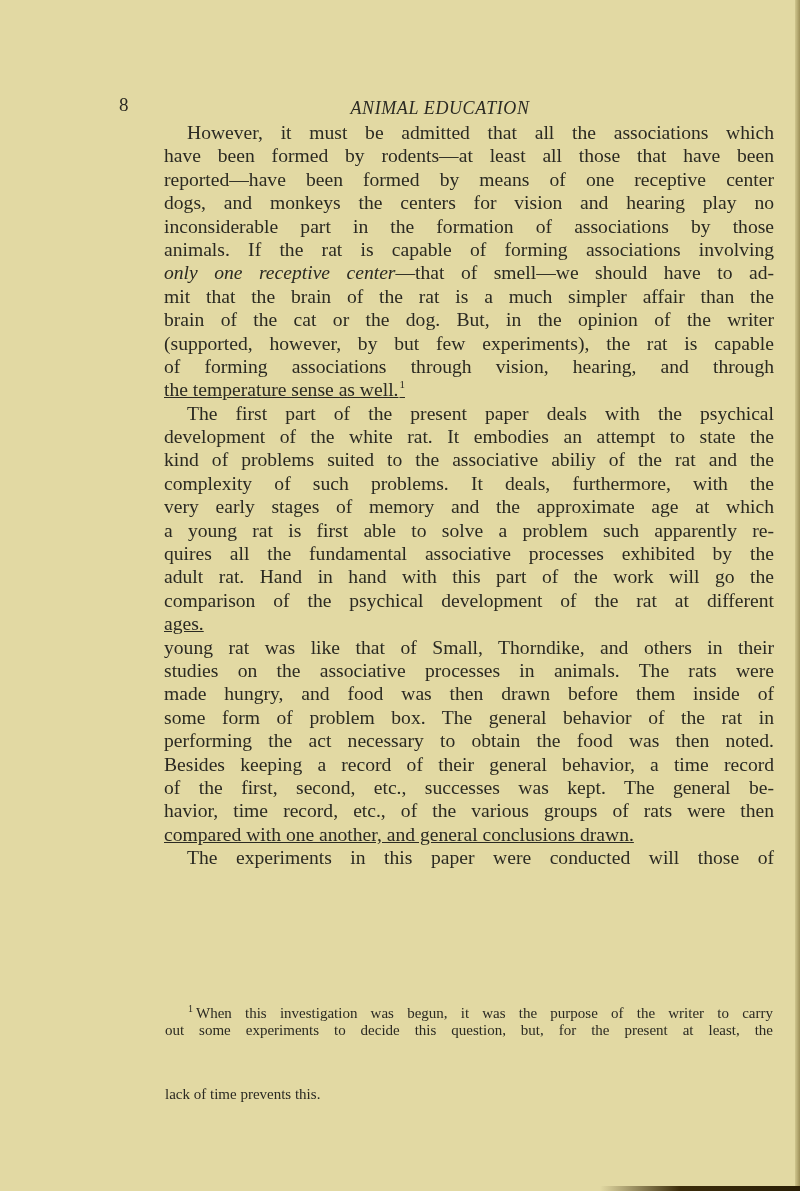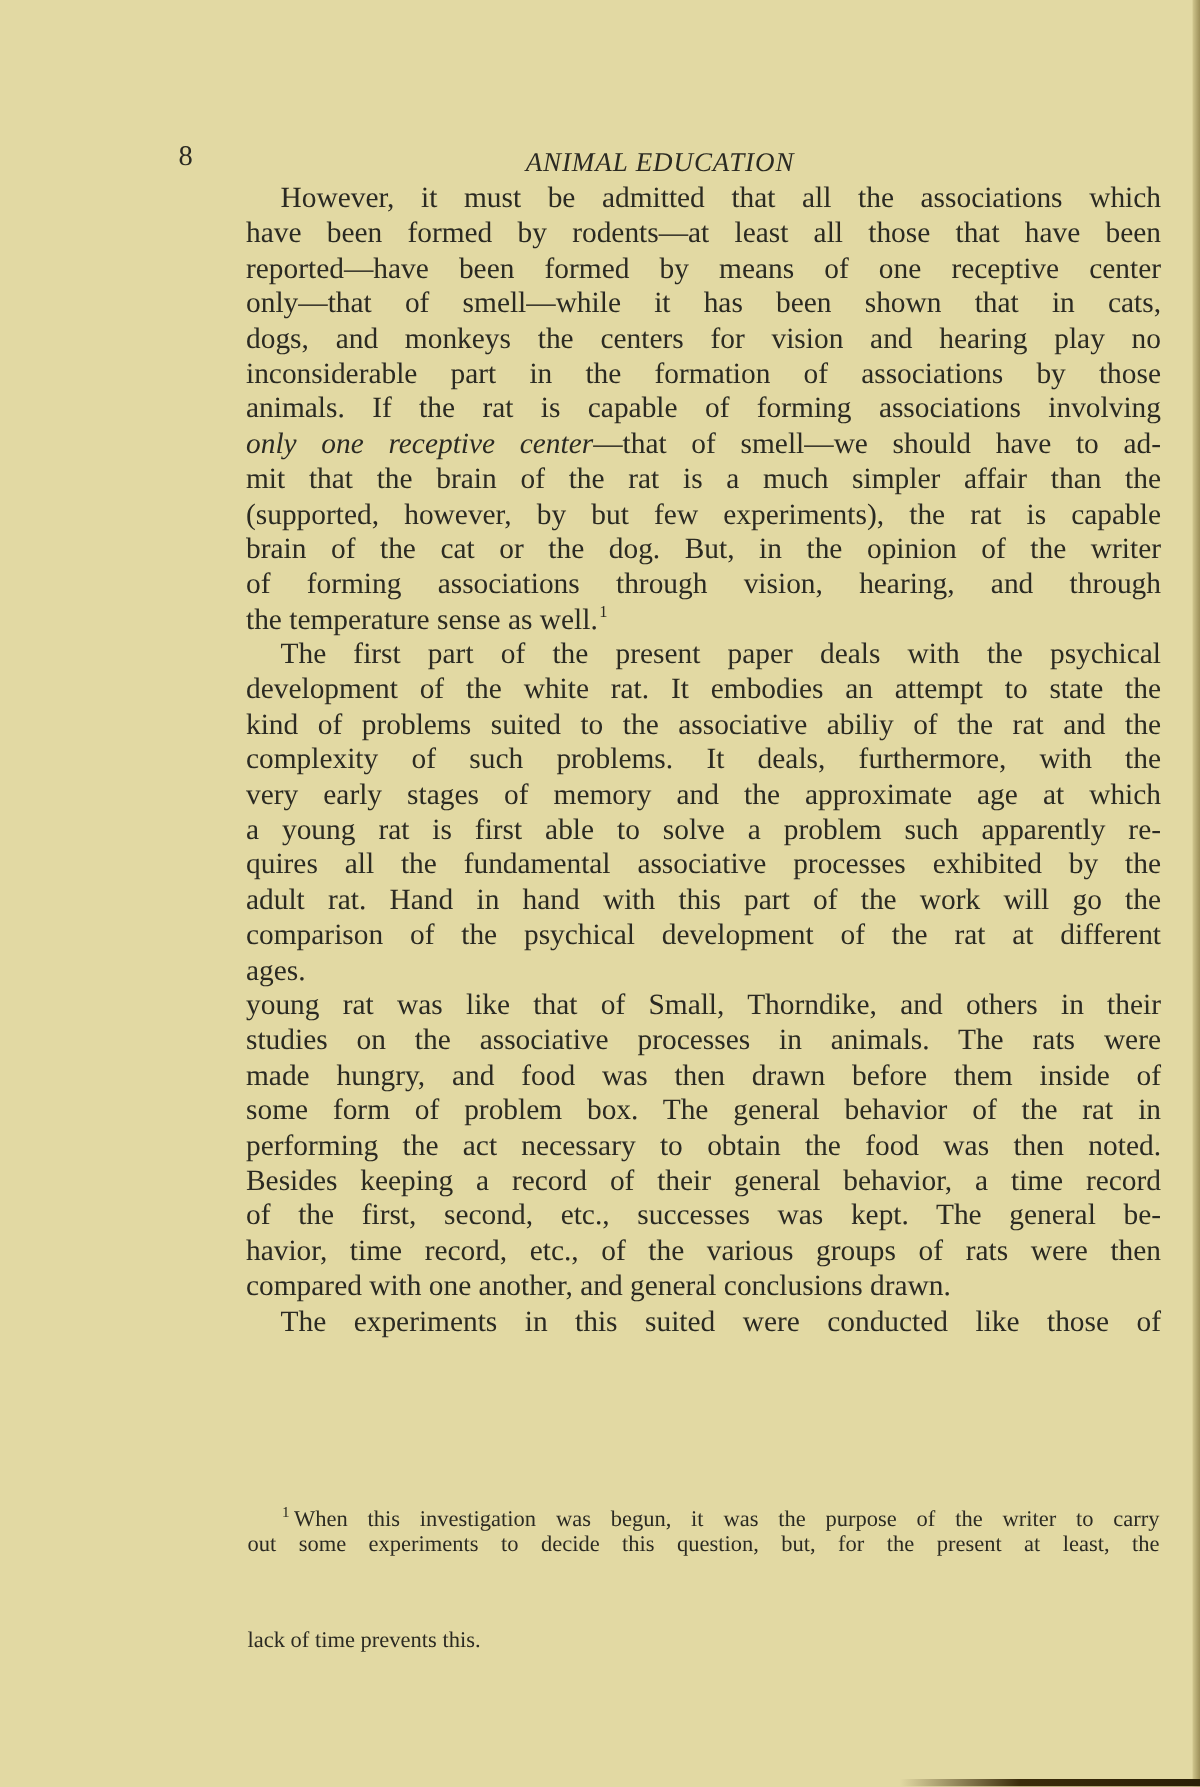--- a/index.html
+++ b/index.html
@@ -74,20 +74,21 @@
       display: block;
       height: 23.4px;
       line-height: 23.4px;
       font-size: 19.6px;
       white-space: nowrap;
       text-align: justify;
       text-align-last: justify;
     }
     .line.last {
       text-align-last: left;
+      text-decoration: underline;
     }
     .line.indent {
       padding-left: 23px;
     }
     .line em {
       margin-top: 40px;
     }
     sup.fn-ref {
       font-size: 11px;
       vertical-align: 0;
@@ -128,28 +129,27 @@
 
 <div class="header">
   <span class="page-number">8</span>
   <span class="running-head">ANIMAL EDUCATION</span>
 </div>
 
 <div class="body-text">
   <span class="line indent">However, it must be admitted that all the associations which</span>
   <span class="line">have been formed by rodents—at least all those that have been</span>
   <span class="line">reported—have been formed by means of one receptive center</span>
-  <span class="line">only—that of smell—while it has been shown that in cats,</span>
   <span class="line">dogs, and monkeys the centers for vision and hearing play no</span>
   <span class="line">inconsiderable part in the formation of associations by those</span>
   <span class="line">animals.  If the rat is capable of forming associations involving</span>
   <span class="line"><em>only one receptive center</em><span>—that of smell—we should have to ad-</span></span>
   <span class="line">mit that the brain of the rat is a much simpler affair than the</span>
+  <span class="line">brain of the cat or the dog.  But, in the opinion of the writer</span>
   <span class="line">(supported, however, by but few experiments), the rat is capable</span>
-  <span class="line">brain of the cat or the dog.  But, in the opinion of the writer</span>
   <span class="line">of forming associations through vision, hearing, and through</span>
   <span class="line last"><span>the temperature sense as well.</span><sup class="fn-ref">1</sup></span>
   <span class="line indent">The first part of the present paper deals with the psychical</span>
   <span class="line">development of the white rat.  It embodies an attempt to state the</span>
   <span class="line">kind of problems suited to the associative abiliy of the rat and the</span>
   <span class="line">complexity of such problems.  It deals, furthermore, with the</span>
   <span class="line">very early stages of memory  and the approximate age at which</span>
   <span class="line">a young rat is first able to solve a problem such apparently re-</span>
   <span class="line">quires all the fundamental associative processes exhibited by the</span>
   <span class="line">adult rat.  Hand in hand with this part of the work will go the</span>
@@ -157,20 +157,20 @@
   <span class="line last">ages.</span>
   <span class="line">young rat was like that of Small, Thorndike, and others in their</span>
   <span class="line">studies on the associative processes in animals.  The rats were</span>
   <span class="line">made hungry, and food was then drawn before them inside of</span>
   <span class="line">some form of problem box.  The general behavior of the rat in</span>
   <span class="line">performing the act necessary to obtain the food was then noted.</span>
   <span class="line">Besides keeping a record of their general behavior, a time record</span>
   <span class="line">of the first, second, etc., successes was kept.  The general be-</span>
   <span class="line">havior, time record, etc., of the various groups of rats were then</span>
   <span class="line last">compared with one another, and general conclusions drawn.</span>
-  <span class="line indent">The experiments in this suited were conducted like those of</span>
+  <span class="line indent">The experiments in this paper were conducted will those of</span>
 </div>
 
 <div class="footnotes">
   <span class="fn-line indent"><span class="fn-mark">1</span><span>When this investigation was begun, it was the purpose of the writer to carry</span></span>
   <span class="fn-line">out some experiments to decide this question, but, for the present at least, the</span>
   <span class="fn-line last">lack of time prevents this.</span>
 </div>
 
 </body></html>

